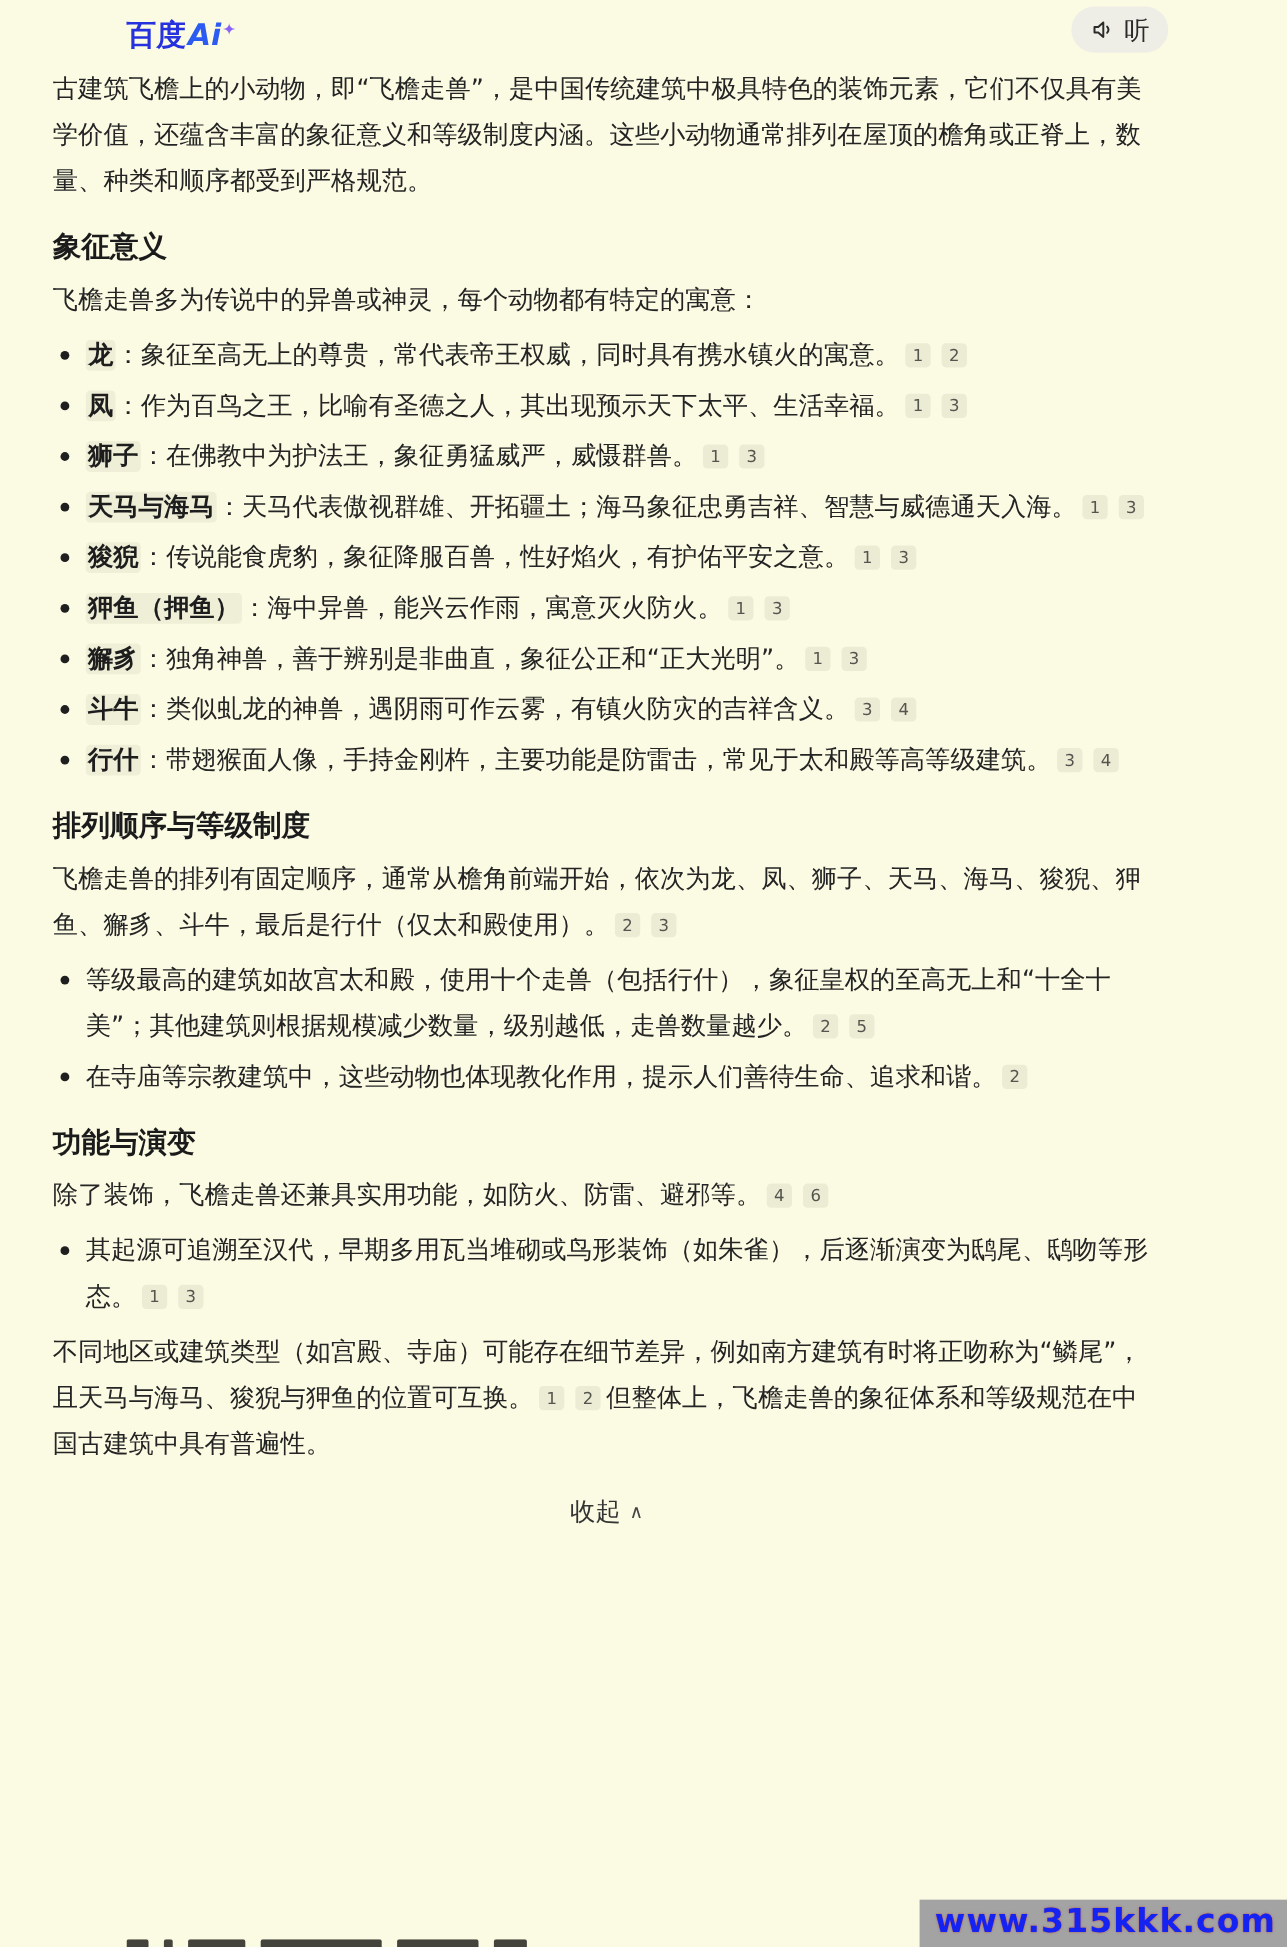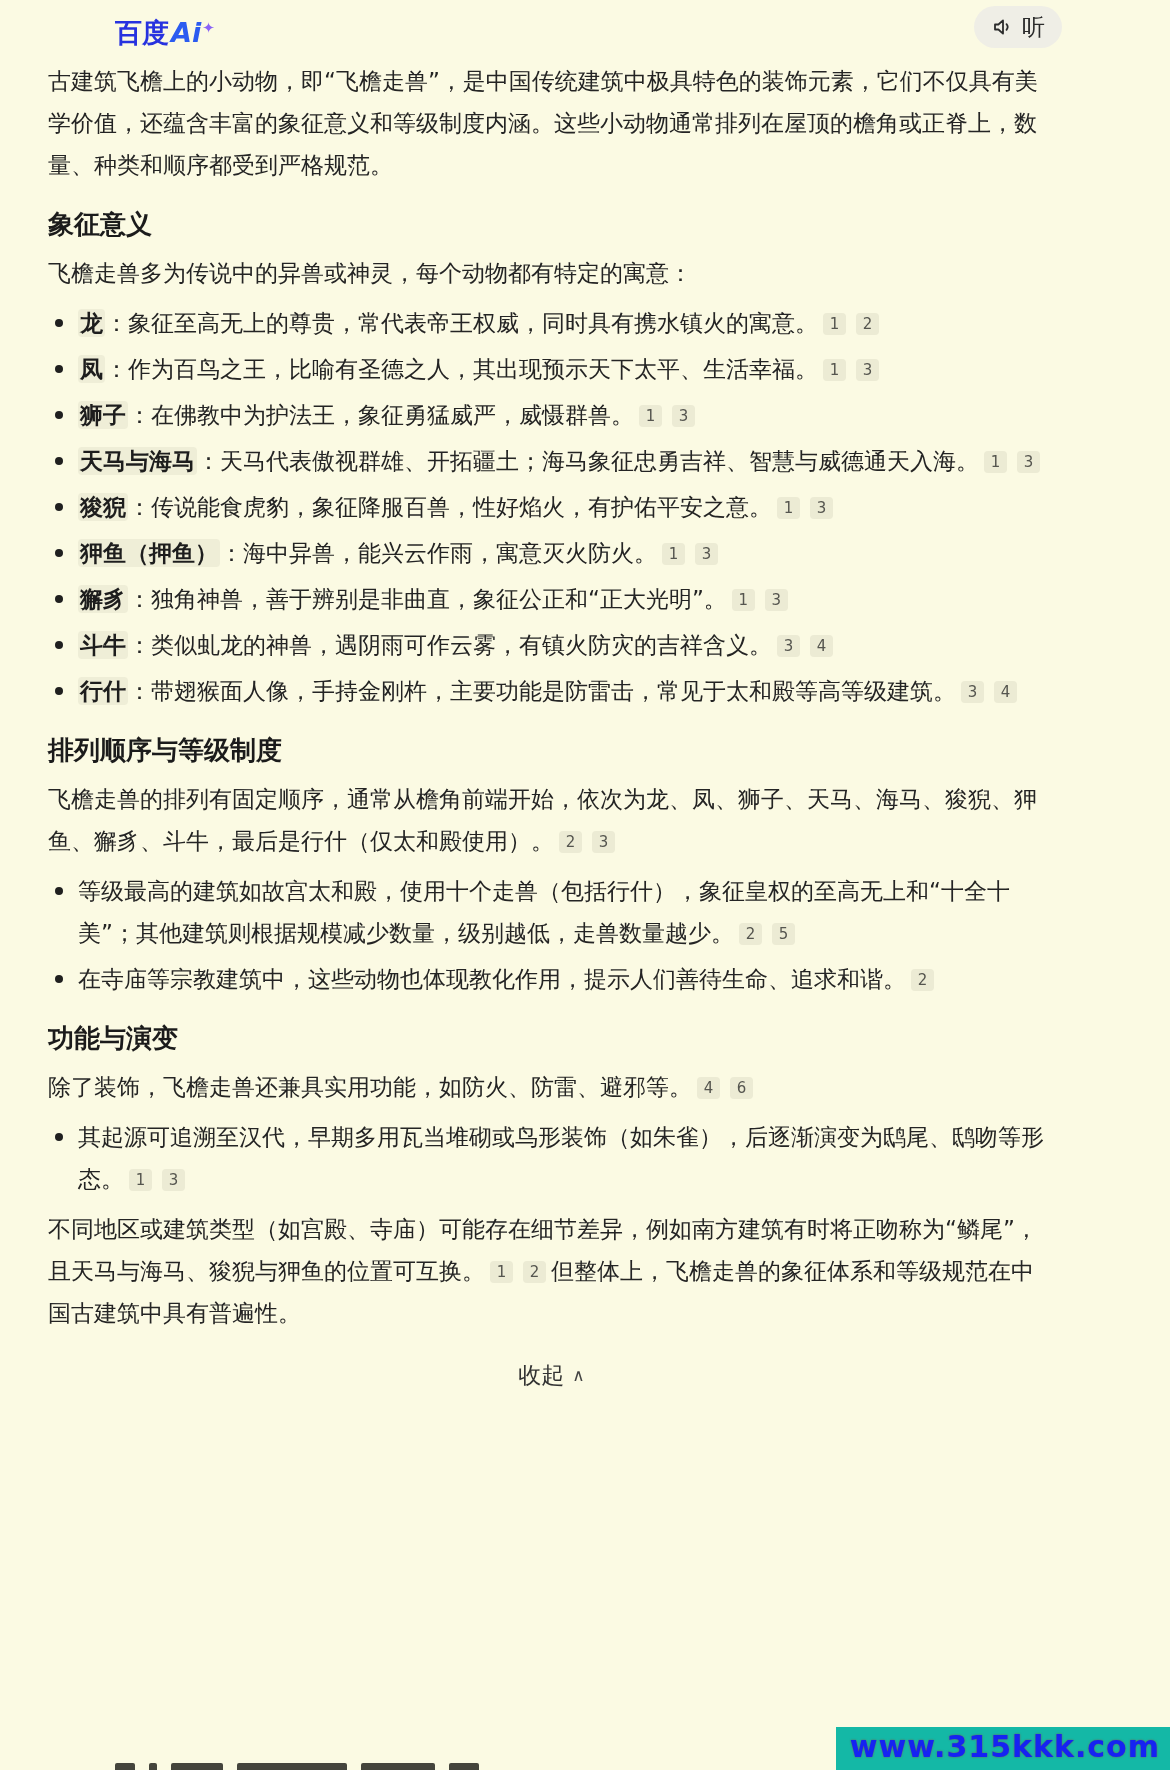--- a/index.html
+++ b/index.html
@@ -16,37 +16,37 @@
   .logo-bd{color:#2732df;}
   .logo-ai{color:#2b5bf0;font-style:italic;margin-left:2px;}
   .logo-star{color:#8a63f6;font-size:15px;vertical-align:9px;margin-left:1px;font-style:normal;}
   .listen{display:inline-flex;align-items:center;gap:7px;border:none;cursor:pointer;
           background:#efeee6;border-radius:22px;padding:7px 17px;height:42px;box-sizing:border-box;
           font-size:23px;color:#2b2b2b;font-family:inherit;}
   .listen svg{display:block;}
   
   .content{padding:6px 115px 0 48px;font-size:23px;line-height:42px;}
   .intro{margin:6px 0 10px 0;}
-  h2{font-size:26px;font-weight:700;color:#1b1b1b;margin:22px 0 10px 0;line-height:34px;font-family:Liberation Serif, serif;}
+  h2{font-size:26px;font-weight:700;color:#1b1b1b;margin:22px 0 10px 0;line-height:34px;}
   p.lead{margin:8px 0 8px 0;}
   ul{list-style:none;margin:2px 0 2px 0;padding:0;}
   li{position:relative;padding-left:30px;margin:4px 0;}
   li::before{content:"";position:absolute;left:7px;top:17px;width:8px;height:8px;
              background:#1f1f1f;border-radius:50%;}
   .term{background:rgba(28,28,20,0.055);border-radius:4px;padding:1px 2px;font-weight:600;
         color:#1d1d1d;cursor:pointer;}
   .cite{display:inline-block;min-width:15px;height:22px;line-height:22px;text-align:center;
         background:rgba(30,30,18,0.065);color:#55554f;border-radius:4px;
         font-size:15px;padding:0 4px;margin:0 5px;vertical-align:2px;cursor:pointer;}
   
   .collapse{display:flex;justify-content:center;align-items:flex-end;gap:8px;
             margin-top:20px;font-size:23px;color:#333;cursor:pointer;}
   .collapse .chev{font-size:17px;color:#444;}
   .watermark{position:absolute;right:0;bottom:0;z-index:6;
-             background:#14b8a6;color:#1523f2;font-weight:800;font-size:30px;
+             background:#a3a3a3;color:#1523f2;font-weight:800;font-size:30px;
              padding:2px 10px 6px 14px;letter-spacing:1px;
              text-shadow:0 0 2px rgba(210,0,0,0.55);}
   .clipped-row{position:absolute;left:115px;bottom:0;height:7px;width:480px;overflow:hidden;
                display:flex;align-items:flex-start;gap:14px;}
   .clipped-row span{display:inline-block;height:16px;background:#44443c;border-radius:2px;}
   .cr1{width:20px;} .cr2{width:8px;} .cr3{width:52px;} .cr4{width:110px;} .cr5{width:74px;} .cr6{width:30px;}
 </style>
 </head>
 <body>
 

